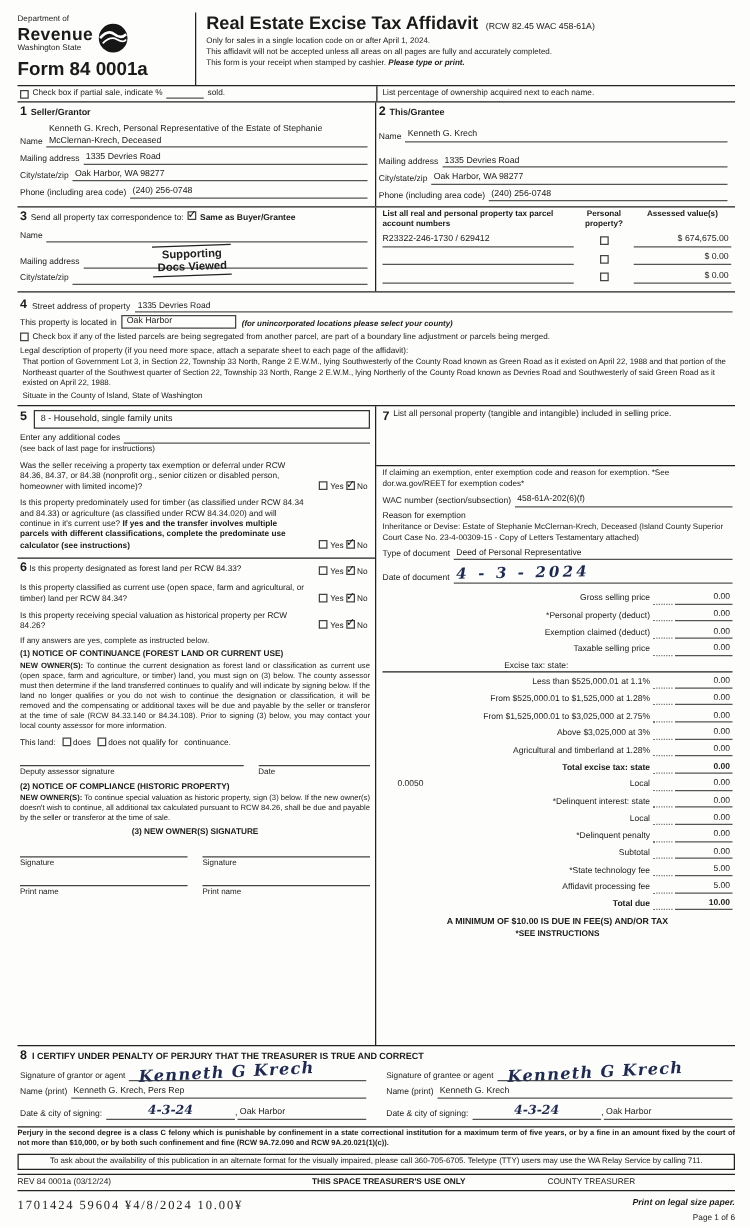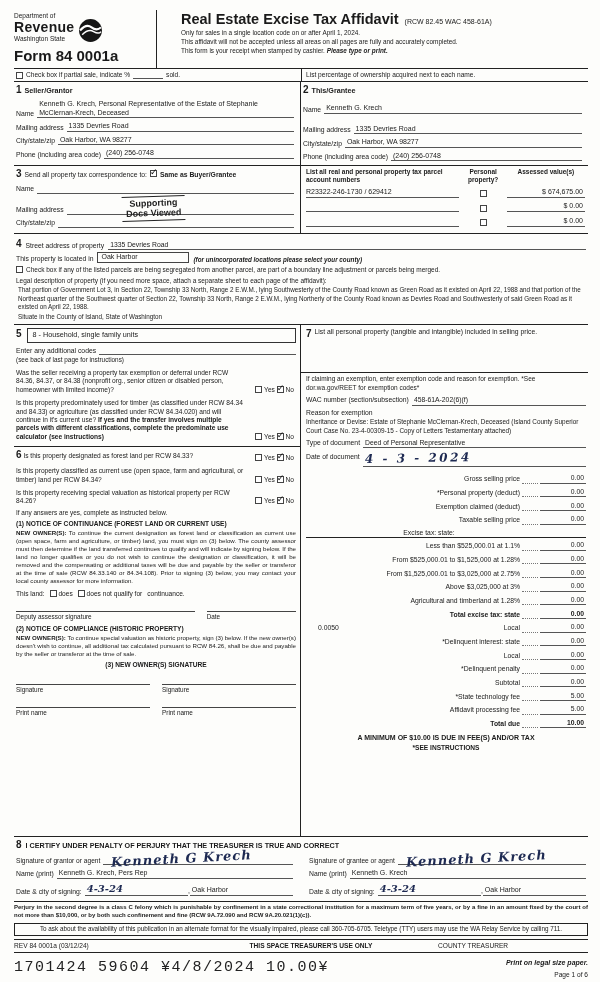--- a/index.html
+++ b/index.html
@@ -10,21 +10,21 @@
 .cb.checked::after{content:"✓";position:absolute;left:-1px;top:-4px;font-size:9px;font-weight:700;color:#111}
 .blank{display:inline-block;border-bottom:1px solid #555;height:7px}
 
 .hdr{display:flex;border-bottom:1px solid #222}
 .logo-block{width:142px;padding:2px 4px 3px 0}
 .dor-row{display:flex;align-items:flex-end;gap:4px}
 .dept-small{font-size:6.5px}
 .dept-big{font-size:14px;font-weight:bold;letter-spacing:.3px;line-height:1}
 .dept-state{font-size:6.5px;margin-top:1px}
 .form-number{font-size:15px;font-weight:bold;margin-top:4px}
-.title-block{flex:1;border-left:1px solid #222;padding:2px 0 4px 24px}
+.title-block{flex:1;border-left:1px solid #222;padding:2px 0 4px 8px}
 .title-row{display:flex;align-items:baseline;gap:6px}
 .form-title{font-size:14.5px;font-weight:bold;line-height:1.05}
 .title-rcw{font-size:7px}
 .note{font-size:6.4px;margin-top:1.5px}
 
 .partial{display:flex;border-bottom:1px solid #222;font-size:6.6px}
 .partial .lft{width:50%;padding:2px 2px;display:flex;align-items:flex-end;gap:3px}
 .partial .rgt{width:50%;border-left:1px solid #222;padding:2px 4px}
 
 .sec12{display:flex;border-bottom:1px solid #222}
@@ -73,21 +73,21 @@
 .notice-body{font-size:6.15px;line-height:1.3;margin-top:1px;text-align:justify}
 .land-row{display:flex;align-items:flex-end;gap:5px;margin-top:5px;font-size:6.6px;flex-wrap:wrap}
 .sigrow{display:flex;gap:12px;margin-top:15px}
 .sigcell{border-top:1px solid #444;font-size:6.4px;padding-top:1px}
 .center{text-align:center}
 
 .s7head{display:flex;gap:3px;font-size:6.8px;line-height:1.25}
 .pp-blank{height:30px}
 .hlineR{border-top:1px solid #222;margin:2px -2px 0 -5px}
 .exnote{padding-top:2px;font-size:6.5px;line-height:1.3}
-.wacrow,.docrow{display:flex;align-items:flex-start;margin-top:4px;font-size:6.8px}
+.wacrow,.docrow{display:flex;align-items:flex-end;margin-top:4px;font-size:6.8px}
 .wacrow .lbl,.docrow .lbl{white-space:nowrap;margin-right:3px}
 .v{border-bottom:1px solid #555;padding:0 2px;min-height:9px}
 .reason-lbl{font-size:6.8px;margin-top:3.5px}
 .reason-txt{font-size:6.4px;line-height:1.3;margin-top:1px}
 .handw{font-family:"DejaVu Serif","Liberation Serif",serif;font-style:italic;font-weight:bold;color:#1e2a52}
 .date-hw{font-size:12px;letter-spacing:2.5px;display:inline-block;line-height:.85;transform:rotate(-1deg)}
 .tax-lines{margin-top:7px}
 .tax-row{display:flex;justify-content:flex-end;align-items:flex-end;margin-bottom:4.4px;font-size:6.8px}
 .tax-row.bold{font-weight:bold}
 .tax-row.hdr{justify-content:center;padding-right:34px;margin-bottom:3px}
@@ -98,30 +98,30 @@
 .seeinstr{font-weight:bold;text-align:center;font-size:6.6px;margin-top:1.5px}
 
 .sec8{border-bottom:1px solid #222;padding:2px 2px 5px}
 .s8head{display:flex;gap:4px;align-items:baseline}
 .s8grid{display:flex;gap:16px;margin-top:1px}
 .s8col{flex:1}
 .s8sig{display:flex;align-items:flex-end}
 .s8sig .lbl{white-space:nowrap;margin-right:3px;font-size:6.6px}
 .sigline-v{flex:1;border-bottom:1px solid #555;text-align:center;height:13px;position:relative}
 .sig-hw{font-size:13px;letter-spacing:1px;display:inline-block;line-height:.8;transform:rotate(-3deg);position:absolute;left:8px;bottom:0;white-space:nowrap}
-.datev{width:52px;flex:none;text-align:left}
+.datev{width:52px;flex:none;text-align:center}
 
 .perjury{font-size:6px;line-height:1.32;margin-top:2.5px;text-align:justify;font-weight:bold}
 .altbox{border:1px solid #222;margin-top:2.5px;padding:1.5px 6px;font-size:6.3px;text-align:center;line-height:1.3}
 .footrow{display:flex;border-top:1px solid #222;border-bottom:1px solid #222;margin-top:3px;padding:2px 0;font-size:6.6px;align-items:baseline}
 .foot-left{width:170px}
 .foot-center{flex:1;text-align:center;font-weight:bold}
 .foot-right{width:150px}
 .bottomrow{display:flex;justify-content:space-between;margin-top:6px;align-items:flex-start}
-.receipt{font-family:Liberation Mono, monospace;font-size:15px;letter-spacing:1.5px;color:#222}
+.receipt{font-family:Liberation Serif, serif;font-size:10px;letter-spacing:1.5px;color:#222}
 .printnote{text-align:right}
 .pn1{font-weight:bold;font-style:italic;font-size:7px}
 .pn2{font-size:6.6px;margin-top:4px}
 </style>
 </head>
 <body>
 
 <div class="page">
 
   <div class="hdr">

